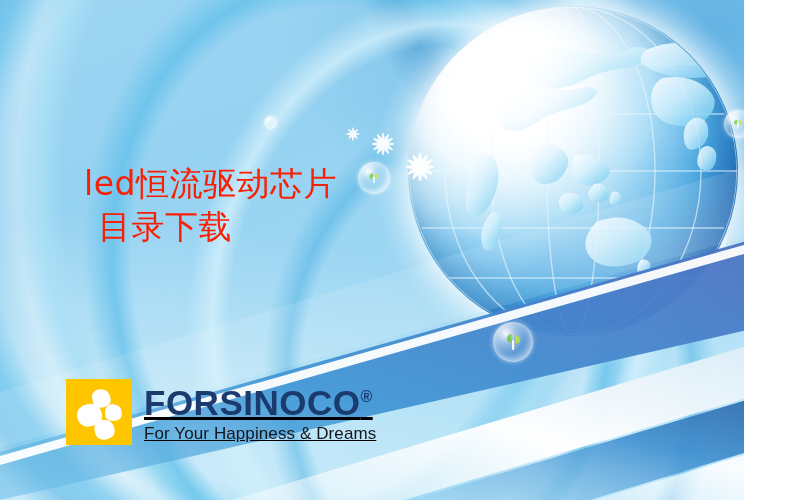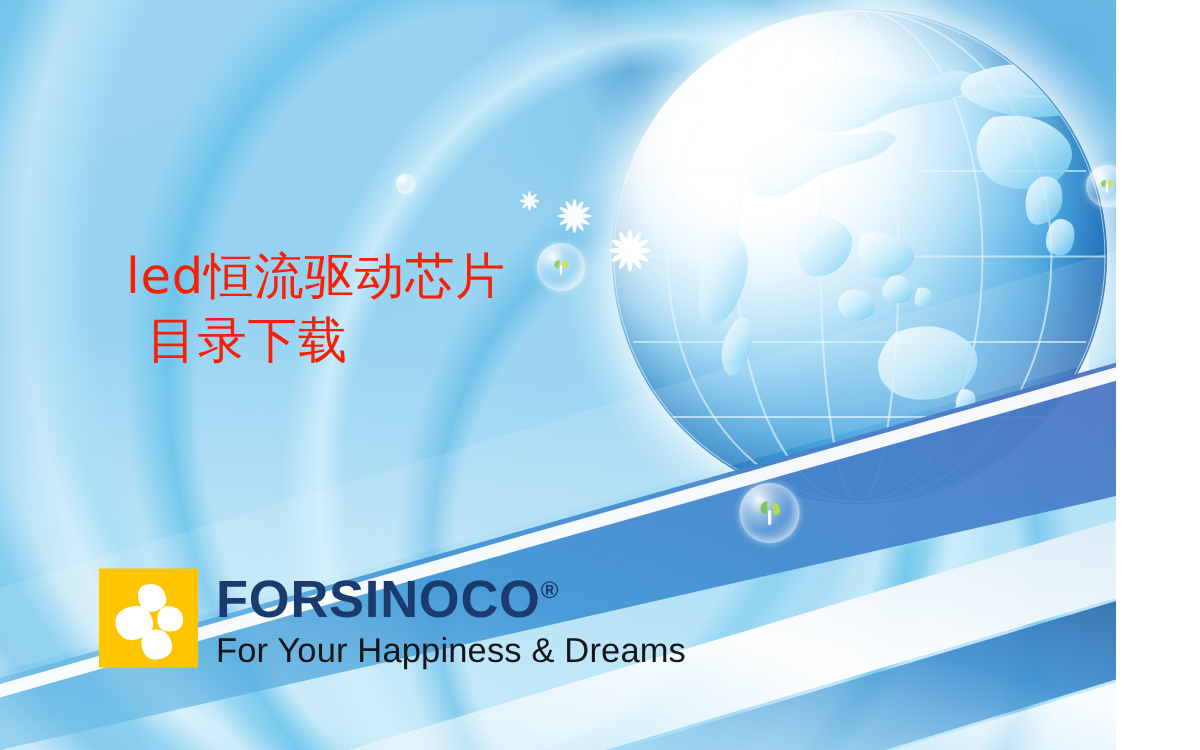--- a/index.html
+++ b/index.html
@@ -164,20 +164,21 @@
     padding-left: 14px;
   }
 
   
   #logo {
     position: absolute;
     left: 66px;
     top: 379px;
     display: flex;
     align-items: center;
+    text-decoration: underline;
   }
   #logo-mark {
     width: 66px;
     height: 66px;
     background: #ffc600;
     flex: 0 0 auto;
   }
   #logo-text {
     margin-left: 12px;
     padding-top: 2px;
@@ -191,21 +192,21 @@
     line-height: 1;
     white-space: nowrap;
   }
   #logo-wordmark .reg {
     font-size: 16px;
     vertical-align: super;
     font-weight: bold;
   }
   #logo-tagline {
     font-family: "Liberation Sans", sans-serif;
-    font-size: 23px;
+    font-size: 17px;
     color: #15161a;
     letter-spacing: .1px;
     line-height: 1;
     margin-top: 5px;
     white-space: nowrap;
   }
 </style>
 </head>
 <body>
 

